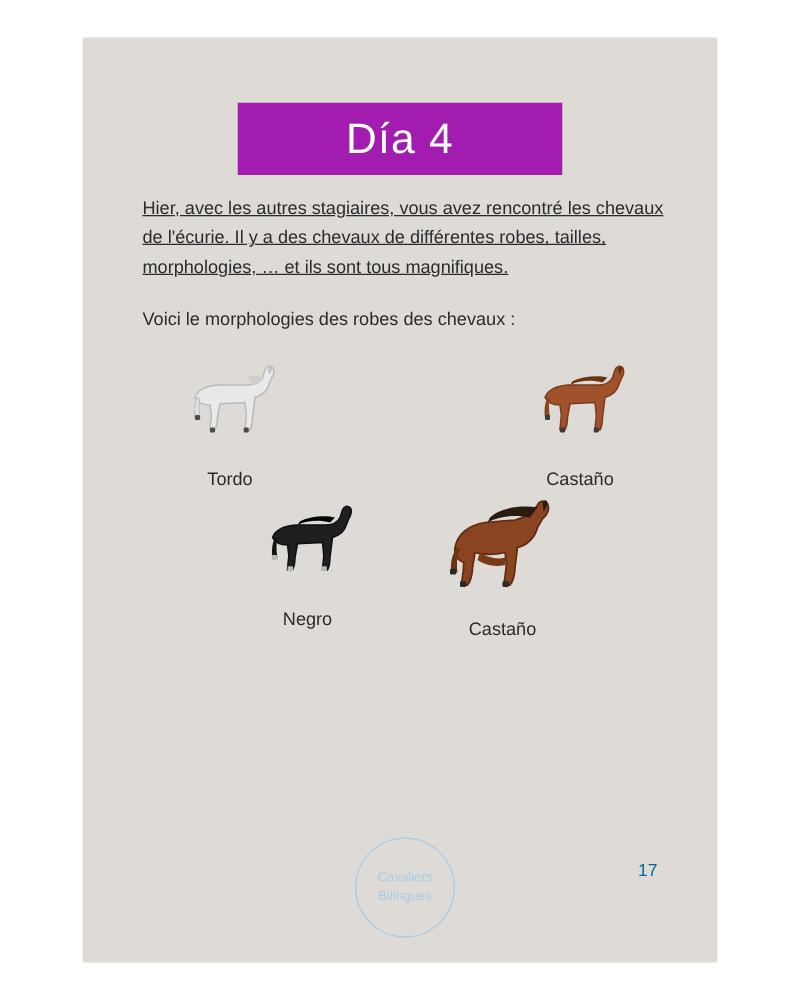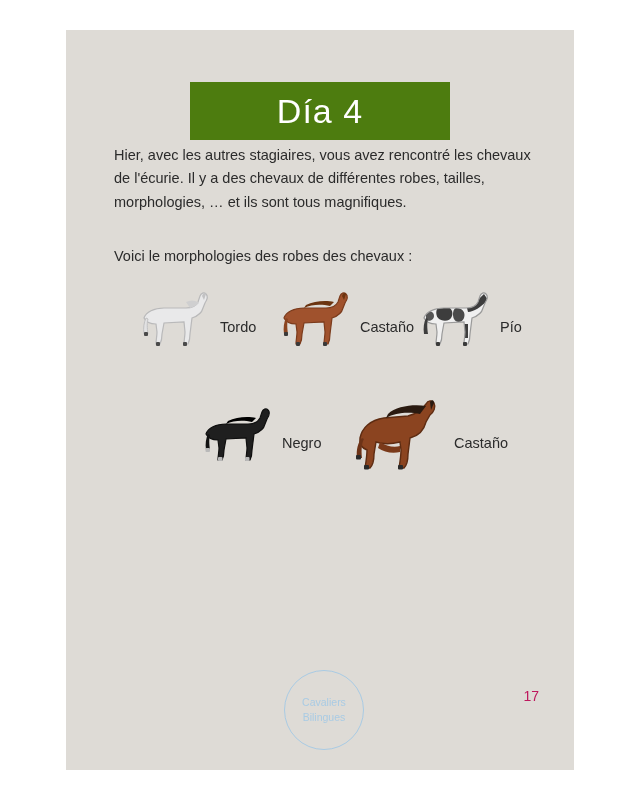--- a/index.html
+++ b/index.html
@@ -26,21 +26,21 @@
     left: 0;
     top: 52px;
     width: 508px;
     display: flex;
     justify-content: center;
   }
   .banner {
     position: relative;
     width: 260px;
     height: 58px;
-    background: #4d7c0f;
+    background: #a21caf;
     display: flex;
     align-items: center;
     justify-content: center;
     clip-path: polygon(0% 0%, 100% 0%, 100% 100%, 0% 100%);
   }
   .banner .arrow-left,
   .banner .arrow-right {
     position: absolute;
     top: 0;
     width: 0;
@@ -64,36 +64,36 @@
     line-height: 1;
   }
   .body-text {
     position: absolute;
     left: 48px;
     width: 420px;
     font-size: 14.5px;
     line-height: 1.62;
     color: #2b2b2b;
   }
-  .para1 { top: 114px; }
+  .para1 { top: 126px; text-decoration: underline; }
   .para2 { top: 215px; }
   .para3 { top: 512px; }
 
   .horse-row {
     position: absolute;
     left: 48px;
     width: 420px;
     display: flex;
   }
   .row1 { top: 248px; justify-content: space-between; padding: 0 10px; box-sizing: border-box; }
   .row2 { top: 360px; justify-content: center; gap: 36px; }
 
   .horse-cell {
     display: flex;
-    flex-direction: row;
+    flex-direction: column;
     align-items: center;
     width: 120px;
   }
   .horse-art {
     height: 84px;
     display: flex;
     align-items: flex-end;
     justify-content: center;
   }
   .horse-art.big { height: 92px; }
@@ -114,24 +114,24 @@
     display: flex;
     flex-direction: column;
     align-items: center;
     justify-content: center;
     color: #a9cbe4;
     font-size: 10.5px;
     line-height: 1.45;
   }
   .page-number {
     position: absolute;
-    right: 35px;
+    right: 48px;
     top: 658px;
     font-size: 14px;
-    color: #be185d;
+    color: #0369a1;
   }
 </style>
 </head>
 <body>
 
 <div class="page">
 
   <div class="banner-wrap">
     <div class="banner">
       <span class="arrow-left"></span>
@@ -170,44 +170,20 @@
           <path d="M40 30 C48 26 58 26 66 28 L70 24 C62 22 50 23 42 27 Z" fill="#6b3410"></path>
           <path d="M78 18 C79 15 81 14 82 16 L80 22 Z" fill="#6b3410"></path>
           <rect x="32" y="64" width="4" height="4" rx="1" fill="#3a3a3a"></rect>
           <rect x="59" y="64" width="4" height="4" rx="1" fill="#3a3a3a"></rect>
           <rect x="20" y="54" width="4" height="4" rx="1" fill="#3a3a3a"></rect>
         </svg>
       </div>
       <div class="horse-label">Castaño</div>
     </div>
 
-    <div class="horse-cell">
-      <div class="horse-art">
-        <svg width="96" height="84" viewBox="0 0 96 84" xmlns="http://www.w3.org/2000/svg">
-          <defs>
-            <clipPath id="pintoClip">
-              <path d="M20 40 C22 34 30 30 40 30 L62 30 C68 30 72 28 74 24 L76 18 C77 15 80 14 82 16 C84 18 83 22 81 25 L79 30 C78 34 74 38 68 40 L66 56 C66 60 65 64 64 66 L60 66 C60 62 61 58 61 54 L60 44 L40 45 L38 56 C38 60 37 64 36 66 L32 66 C32 62 33 58 33 54 L32 46 C26 46 22 44 20 40 Z"></path>
-            </clipPath>
-          </defs>
-          <g clip-path="url(#pintoClip)">
-            <rect x="0" y="0" width="96" height="84" fill="#f0f0f0"></rect>
-            <path d="M36 28 C44 26 50 32 48 38 C46 44 38 44 34 40 C31 36 32 30 36 28 Z" fill="#3d3d3d"></path>
-            <path d="M52 30 C58 30 62 34 60 40 C58 45 52 45 50 41 C48 37 49 31 52 30 Z" fill="#4a4a4a"></path>
-            <path d="M62 26 C70 26 76 20 80 16 L84 22 C78 28 70 34 64 34 Z" fill="#3d3d3d"></path>
-            <path d="M22 34 C26 32 30 34 30 38 C30 42 25 44 22 42 Z" fill="#555"></path>
-            <path d="M58 46 L64 46 L64 60 L58 60 Z" fill="#3d3d3d"></path>
-          </g>
-          <path d="M20 40 C22 34 30 30 40 30 L62 30 C68 30 72 28 74 24 L76 18 C77 15 80 14 82 16 C84 18 83 22 81 25 L79 30 C78 34 74 38 68 40 L66 56 C66 60 65 64 64 66 L60 66 C60 62 61 58 61 54 L60 44 L40 45 L38 56 C38 60 37 64 36 66 L32 66 C32 62 33 58 33 54 L32 46 C26 46 22 44 20 40 Z" fill="none" stroke="#9a9a9a" stroke-width="1.2"></path>
-          <path d="M22 40 C20 44 19 50 20 56 L24 56 C23 50 23 44 24 41 Z" fill="#3d3d3d"></path>
-          <rect x="32" y="64" width="4" height="4" rx="1" fill="#3a3a3a"></rect>
-          <rect x="59" y="64" width="4" height="4" rx="1" fill="#3a3a3a"></rect>
-        </svg>
-      </div>
-      <div class="horse-label">Pío</div>
-    </div>
 
   </div>
 
   <div class="horse-row row2">
 
     <div class="horse-cell">
       <div class="horse-art">
         <svg width="96" height="84" viewBox="0 0 96 84" xmlns="http://www.w3.org/2000/svg">
           <path d="M20 40 C22 34 30 30 40 30 L62 30 C68 30 72 28 74 24 L76 18 C77 15 80 14 82 16 C84 18 83 22 81 25 L79 30 C78 34 74 38 68 40 L66 56 C66 60 65 64 64 66 L60 66 C60 62 61 58 61 54 L60 44 L40 45 L38 56 C38 60 37 64 36 66 L32 66 C32 62 33 58 33 54 L32 46 C26 46 22 44 20 40 Z" fill="#1f1f1f" stroke="#0f0f0f" stroke-width="1.2"></path>
           <path d="M22 40 C20 44 19 50 20 56 L24 56 C23 50 23 44 24 41 Z" fill="#121212"></path>

